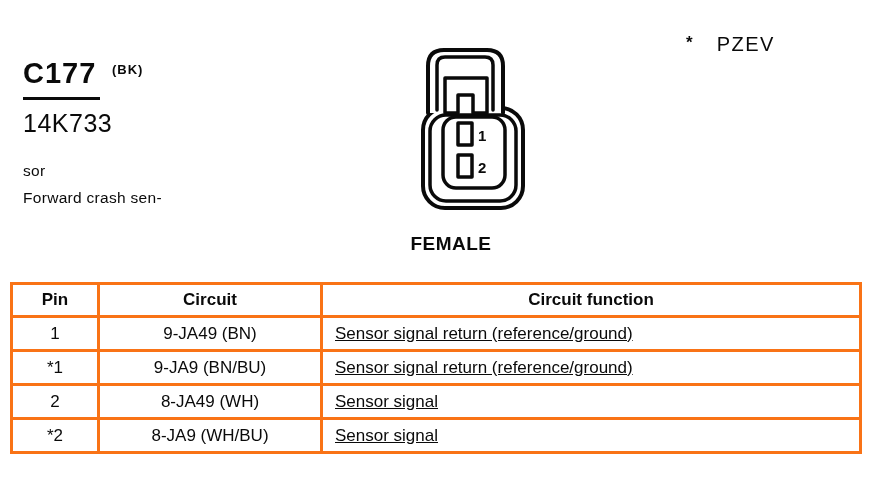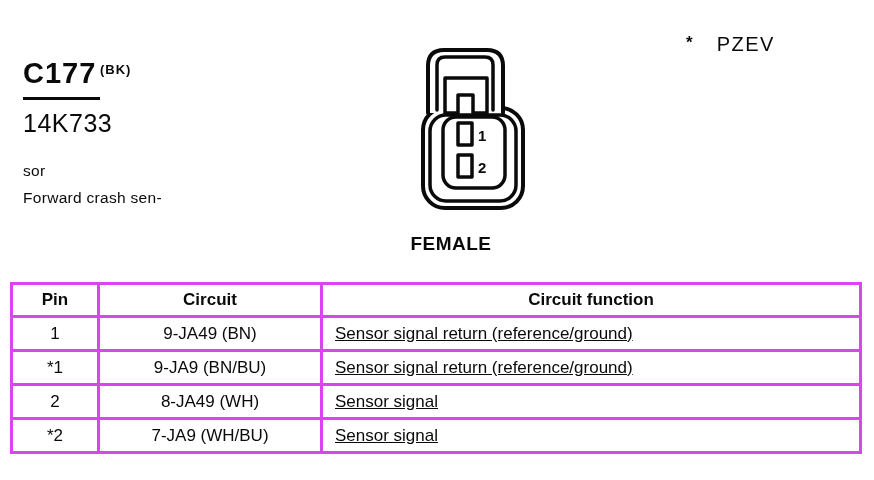--- a/index.html
+++ b/index.html
@@ -12,21 +12,21 @@
     overflow: hidden;
   }
   .abs { position: absolute; }
 
   
   .conn-id {
     left: 23px; top: 57px;
     font-size: 29px; font-weight: bold; letter-spacing: 1px;
   }
   .conn-color {
-    left: 100px; top: 62px;
+    left: 112px; top: 62px;
     font-size: 13px; font-weight: bold; letter-spacing: 1px;
   }
   .conn-underline {
     left: 23px; top: 97px; width: 77px; height: 3px;
     background: #0a0a0a;
   }
   .part-number {
     left: 23px; top: 109px;
     font-size: 25px; font-weight: normal; letter-spacing: 0.5px;
   }
@@ -53,21 +53,21 @@
 
   
   table.pinout {
     position: absolute;
     left: 10px; top: 282px;
     width: 852px;
     border-collapse: collapse;
     table-layout: fixed;
   }
   table.pinout th, table.pinout td {
-    border: 3px solid #d946ef;
+    border: 3px solid #f97316;
     font-size: 17px;
     white-space: nowrap;
     overflow: hidden;
   }
   table.pinout th { height: 33px; font-weight: bold; text-align: center; }
   table.pinout td { height: 34px; }
   .col-pin   { width: 87px; }
   .col-ckt   { width: 223px; }
   .col-fn    { width: auto; }
   td.c-pin, td.c-ckt { text-align: center; }
@@ -132,17 +132,17 @@
       <td class="c-ckt">9-JA9 (BN/BU)</td>
       <td class="c-fn">Sensor signal return (reference/ground)</td>
     </tr>
     <tr>
       <td class="c-pin">2</td>
       <td class="c-ckt">8-JA49 (WH)</td>
       <td class="c-fn">Sensor signal</td>
     </tr>
     <tr>
       <td class="c-pin">*2</td>
-      <td class="c-ckt">7-JA9 (WH/BU)</td>
+      <td class="c-ckt">8-JA9 (WH/BU)</td>
       <td class="c-fn">Sensor signal</td>
     </tr>
   </tbody>
 </table>
 
 </body></html>

